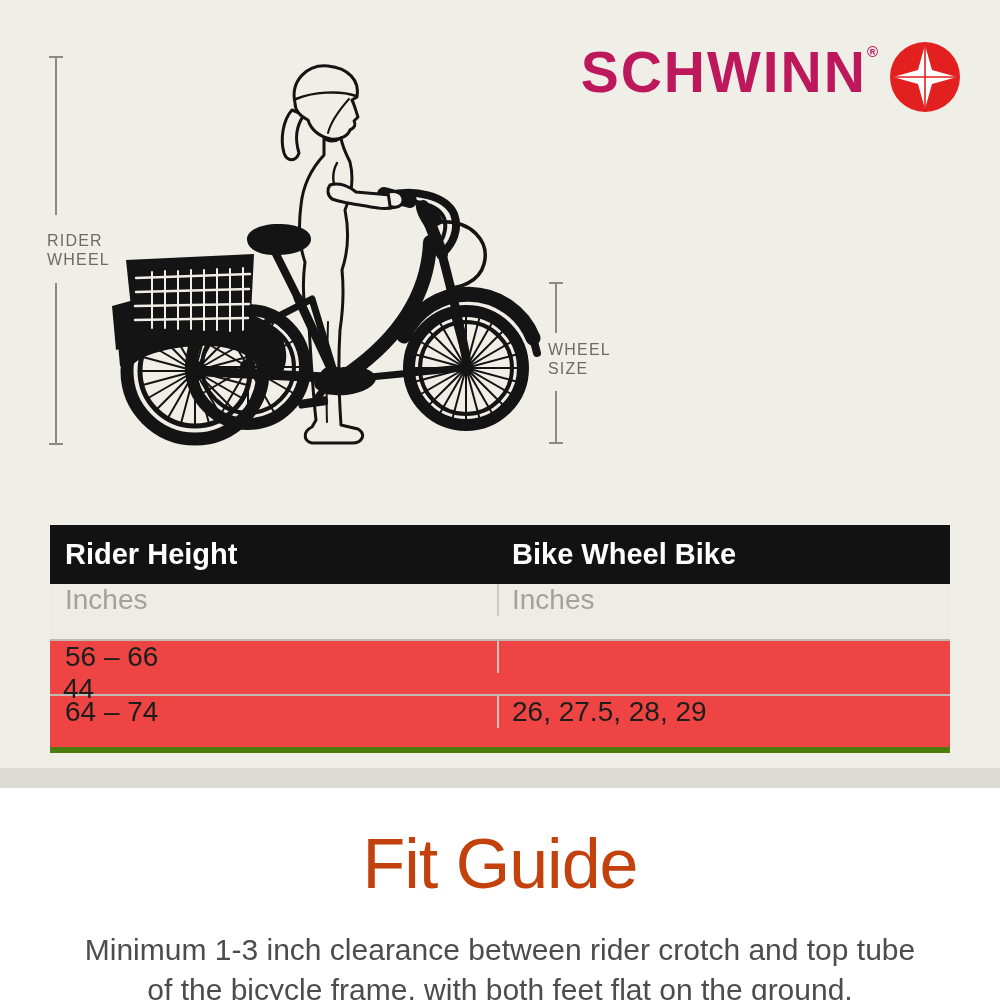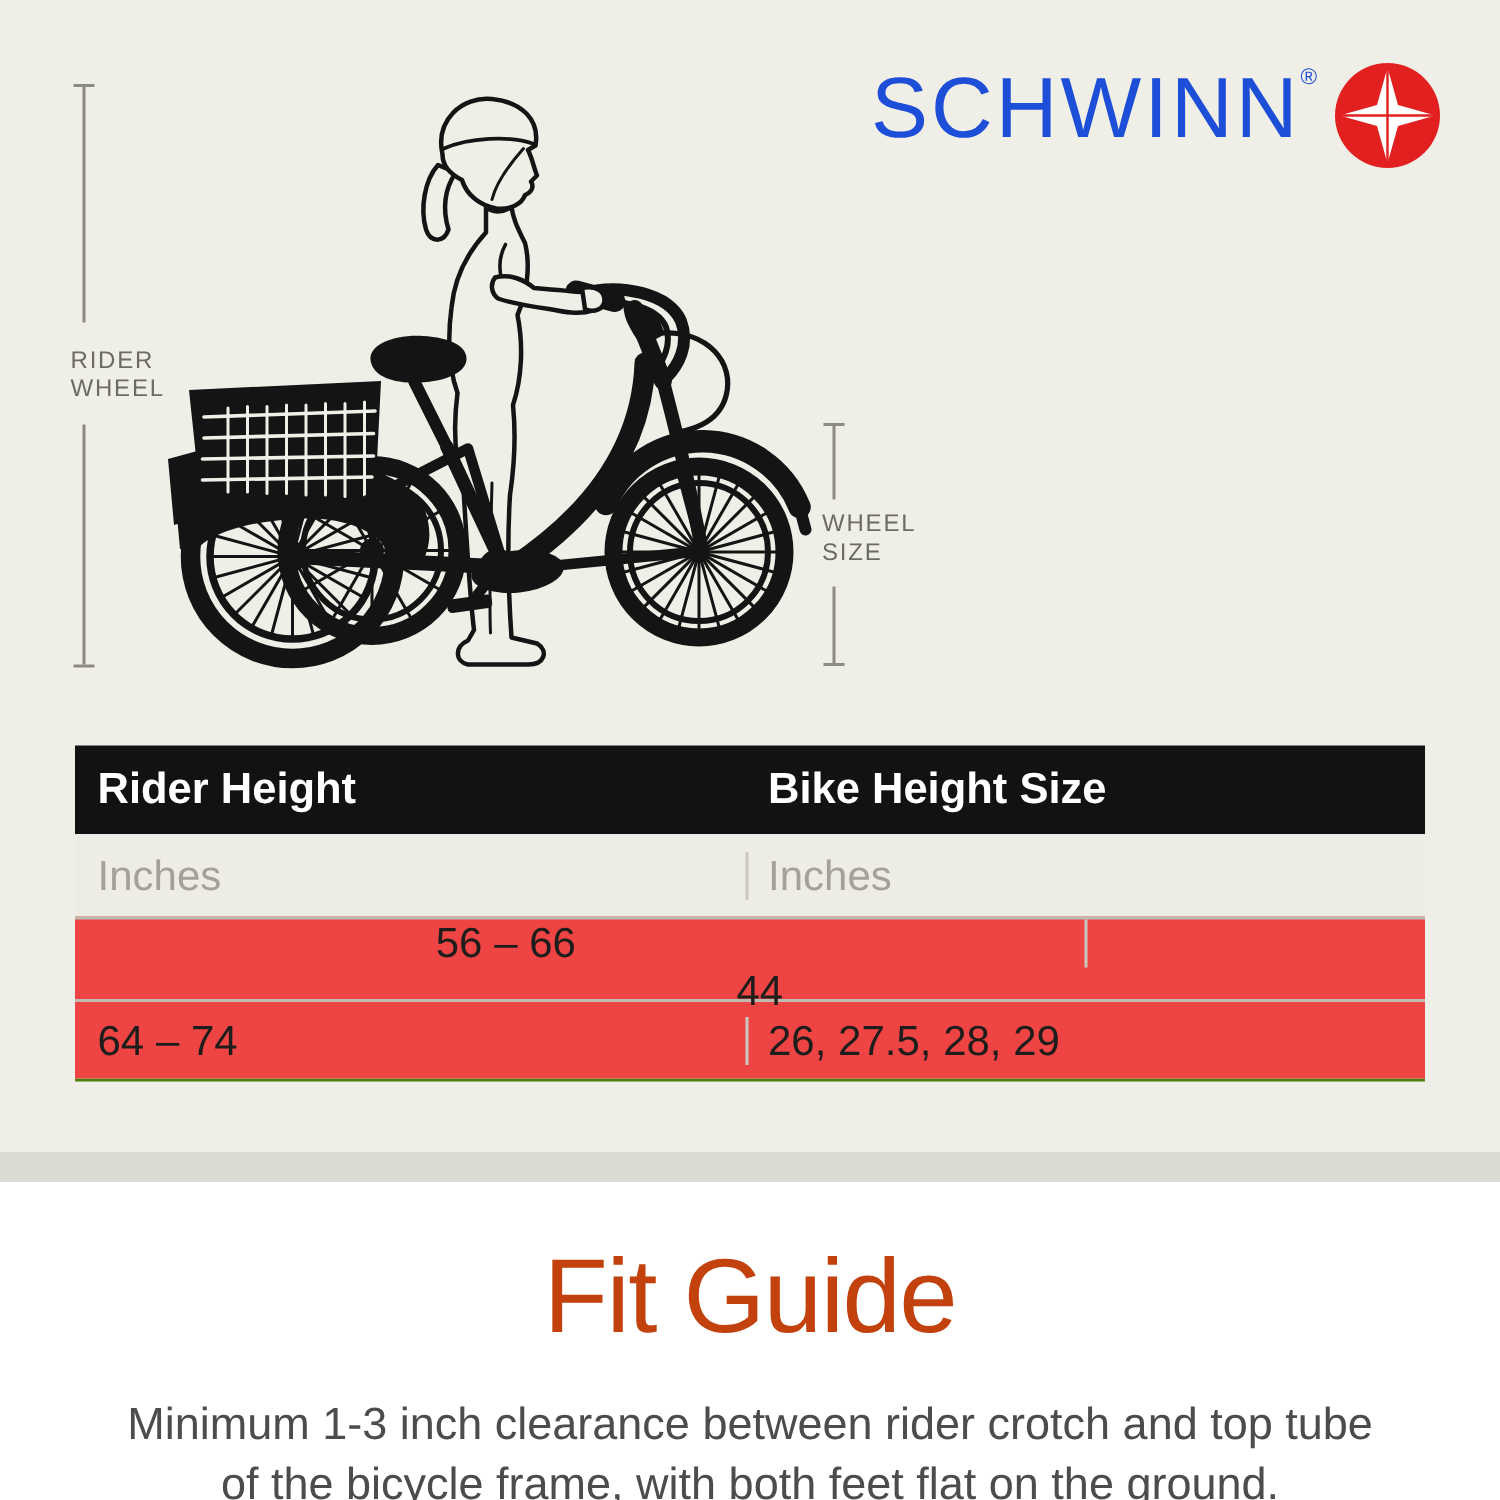--- a/index.html
+++ b/index.html
@@ -6,42 +6,42 @@
   body {
     width:1000px; height:1000px; position:relative; overflow:hidden;
     background:#ffffff; font-family:"Liberation Sans", sans-serif;
   }
   .panel { position:absolute; left:0; top:0; width:1000px; height:768px; background:#f0efe7; }
   .band  { position:absolute; left:0; top:768px; width:1000px; height:20px; background:#dcdbd3; }
 
   
   .brand {
     position:absolute; top:42px; right:122px;
-    font-size:57px; font-weight:normal; letter-spacing:2px; color:#1d4ed8;
+    font-size:57px; font-weight:bold; letter-spacing:2px; color:#be185d;
     line-height:60px; white-space:nowrap;
   }
   .brand sup { font-size:15px; vertical-align:top; line-height:20px; letter-spacing:0; }
   .badge { position:absolute; left:889px; top:41px; width:72px; height:72px; }
 
   
   .vline { position:absolute; width:2px; background:#8b8a83; }
   .htick { position:absolute; height:2px; width:14px; background:#8b8a83; }
   .mlabel {
     position:absolute; font-size:16px; font-weight:normal; color:#6c6b64;
     letter-spacing:1.2px; line-height:19px; white-space:pre;
   }
 
   
   .illus { position:absolute; left:0; top:0; width:1000px; height:768px; }
 
   
-  .sizing-table { position:absolute; left:50px; top:497px; width:900px; border-bottom:2px solid #4d7c0f; }
+  .sizing-table { position:absolute; left:50px; top:525px; width:900px; border-bottom:6px solid #4d7c0f; }
   .thead { display:flex; background:#121212; height:59px; align-items:center; color:#ffffff;
            font-size:29px; font-weight:bold; }
-  .trow  { display:flex; align-items:center; font-size:28px; }
+  .trow  { display:flex; align-items:flex-start; font-size:28px; }
   .trow + .trow { border-top:2px solid #bdbbb2; }
   .c1 { width:449px; padding-left:15px; display:flex; align-items:center; box-sizing:border-box; }
   .c2 { flex:1; padding-left:13px; display:flex; align-items:center; }
   .trow .c1 { border-right:2px solid #c9c7be; }
   .row-units { height:55px; background:#eeede5; color:#a4a199; }
   .row-a     { height:53px; background:#ef4444; color:#1d1d1b;flex-direction:column; }
   .row-b     { height:51px; background:#ef4444; color:#1d1d1b; }
 
   
   .bottom { position:absolute; left:0; top:788px; width:1000px; text-align:center; }
@@ -199,21 +199,21 @@
   <div class="htick" style="left:549px; top:282px;"></div>
   <div class="vline" style="left:555px; top:284px; height:49px;"></div>
   <div class="mlabel" style="left:548px; top:340px;"><span>WHEEL</span><br><span>SIZE</span></div>
   <div class="vline" style="left:555px; top:391px; height:51px;"></div>
   <div class="htick" style="left:549px; top:442px;"></div>
 </div>
 
 <div class="sizing-table">
   <div class="thead">
     <div class="c1">Rider Height</div>
-    <div class="c2">Bike Height Size</div>
+    <div class="c2">Bike Wheel Bike</div>
   </div>
   <div class="trow row-units">
     <div class="c1">Inches</div>
     <div class="c2">Inches</div>
   </div>
   <div class="trow row-a">
     <div class="c1">56 – 66</div>
     <div class="c2">44</div>
   </div>
   <div class="trow row-b">

